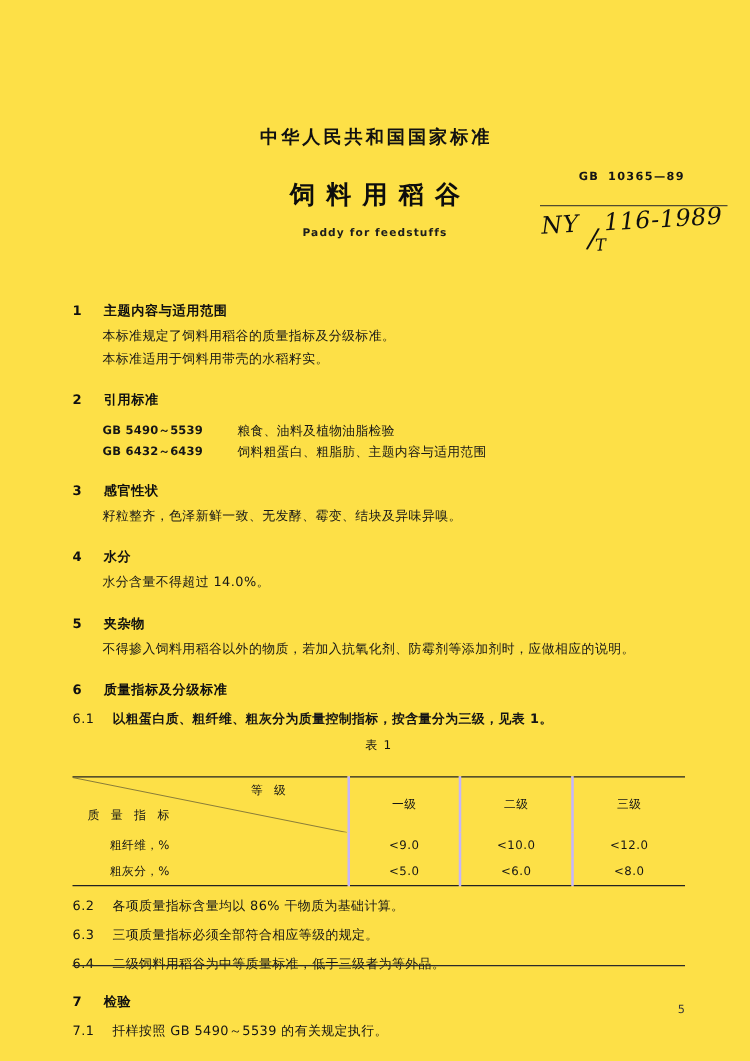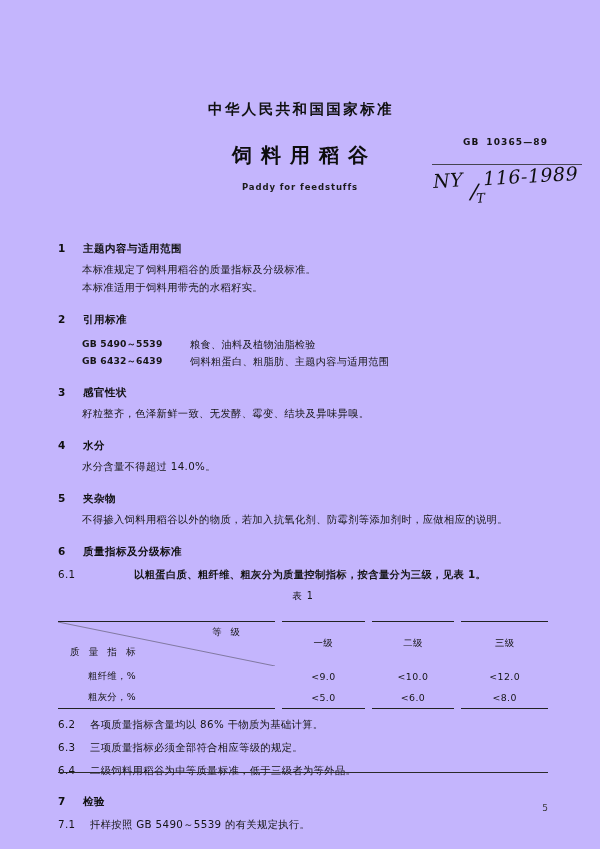--- a/index.html
+++ b/index.html
@@ -12,21 +12,21 @@
     height: 849px;
     position: relative;
     font-family: "DejaVu Sans", "Liberation Sans", sans-serif;
     color: #1a1a1a;
     overflow: hidden;
   }
 
   .page {
     position: absolute;
     inset: 0;
-    background: #c4b5fd;
+    background: #fde047;
     text-decoration: underline;
   }
 
   
   .doc-header {
     position: absolute;
     left: 0;
     right: 0;
     top: 100px;
   }
@@ -166,40 +166,40 @@
     align-items: baseline;
     font-size: 10.3px;
     letter-spacing: 0.35px;
     color: #151515;
     margin-top: 9px;
   }
   .clause .cnum {
     flex: 0 0 32px;
     font-weight: normal;
   }
-  .clause.bold-clause { font-weight: bold; gap: 44px; }
+  .clause.bold-clause { font-weight: bold; }
 
   
   .table-caption {
     text-align: center;
     font-size: 9.6px;
     letter-spacing: 1px;
     margin-top: 8px;
     margin-bottom: 18px;
     color: #131313;
   }
   table.spec {
     border-collapse: collapse;
     width: 100%;
     table-layout: fixed;
     font-size: 9.4px;
     color: #151515;
   }
   table.spec td {
-    border-left: 7px solid #c4b5fd;
+    border-left: 2px solid #c4b5fd;
     padding: 0;
     text-align: center;
     height: 21px;
     letter-spacing: 0.4px;
   }
   table.spec tr.head-row td { height: 44px; vertical-align: middle; }
   table.spec td:first-child { border-left: none; text-align: left; }
   table.spec tr.head-row { border-top: 1.5px solid #222; }
   table.spec tr.first-data td { border-top: 1px solid #2e2e2e; }
   table.spec tr.last-row td { border-bottom: 1.5px solid #222; }
@@ -214,21 +214,21 @@
     height: 44px;
   }
   .diag-cell svg {
     position: absolute;
     inset: 0;
     width: 100%;
     height: 100%;
   }
   .diag-cell .lbl-grade {
     position: absolute;
-    right: 32px;
+    right: 46px;
     top: 4px;
     font-size: 9.4px;
     letter-spacing: 3px;
   }
   .diag-cell .lbl-quality {
     position: absolute;
     left: 12px;
     bottom: 7px;
     font-size: 9.6px;
     letter-spacing: 3px;

